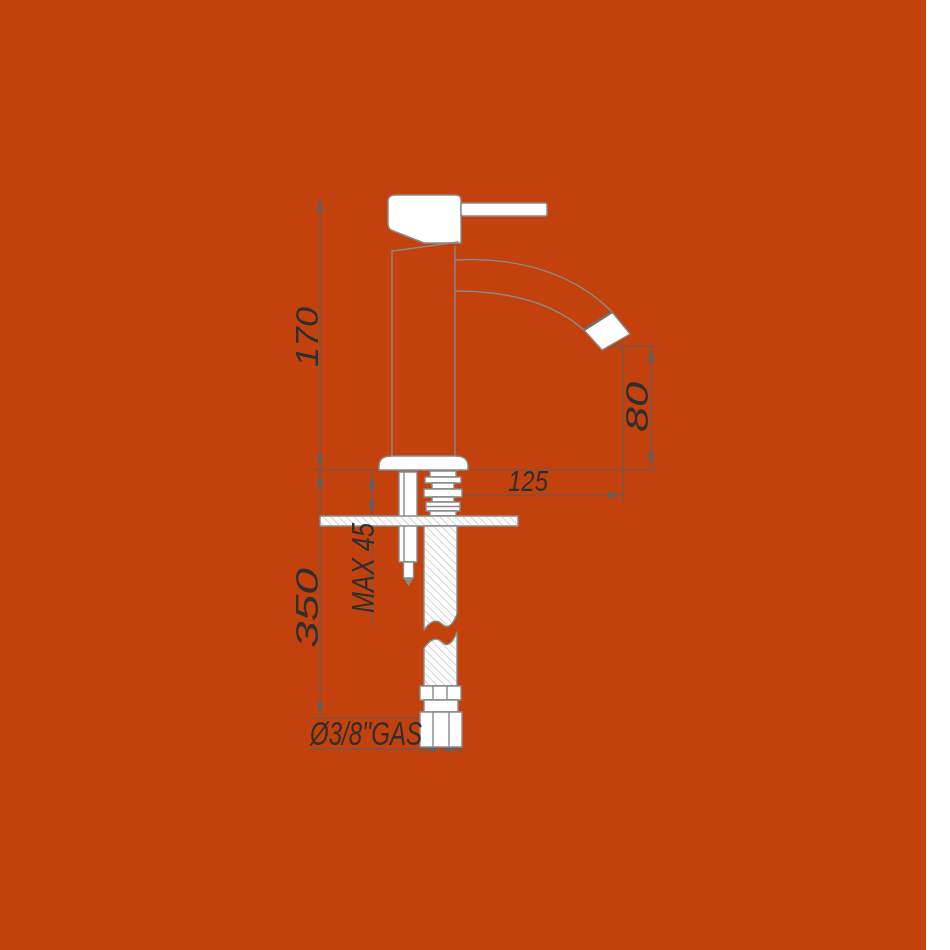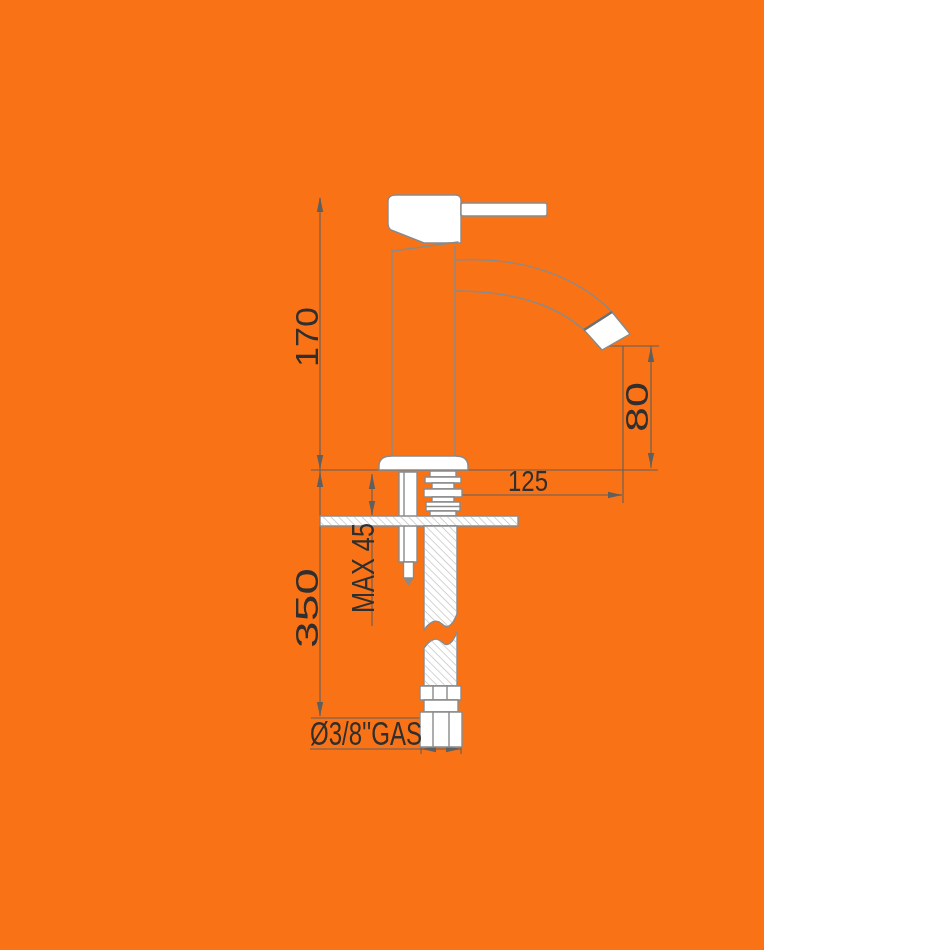--- a/index.html
+++ b/index.html
@@ -1,16 +1,16 @@
 <!DOCTYPE html>
 <html><head>
 <meta charset="utf-8">
 <style>
   html,body{margin:0;padding:0;background:#ffffff;}
-  #canvas{width:764px;height:950px;background:#f97316;position:relative;overflow:hidden;}
+  #canvas{width:926px;height:950px;background:#c2410c;position:relative;overflow:hidden;font-style:italic;}
   svg{display:block;}
   text{font-family:"Liberation Sans","DejaVu Sans",sans-serif;fill:#2f2f2f;}
   .part{stroke:#8a8a8a;stroke-width:1.4;fill:none;stroke-linecap:round;stroke-linejoin:round;}
   .partfill{stroke:#8a8a8a;stroke-width:1.4;fill:#ffffff;stroke-linejoin:round;}
   .dim{stroke:#5f5f5f;stroke-width:1.1;fill:none;}
   .arrow{fill:#5f5f5f;stroke:none;}
   .hatchfill{fill:url(#hatch);stroke:none;}
 </style>
 </head>
 <body>

